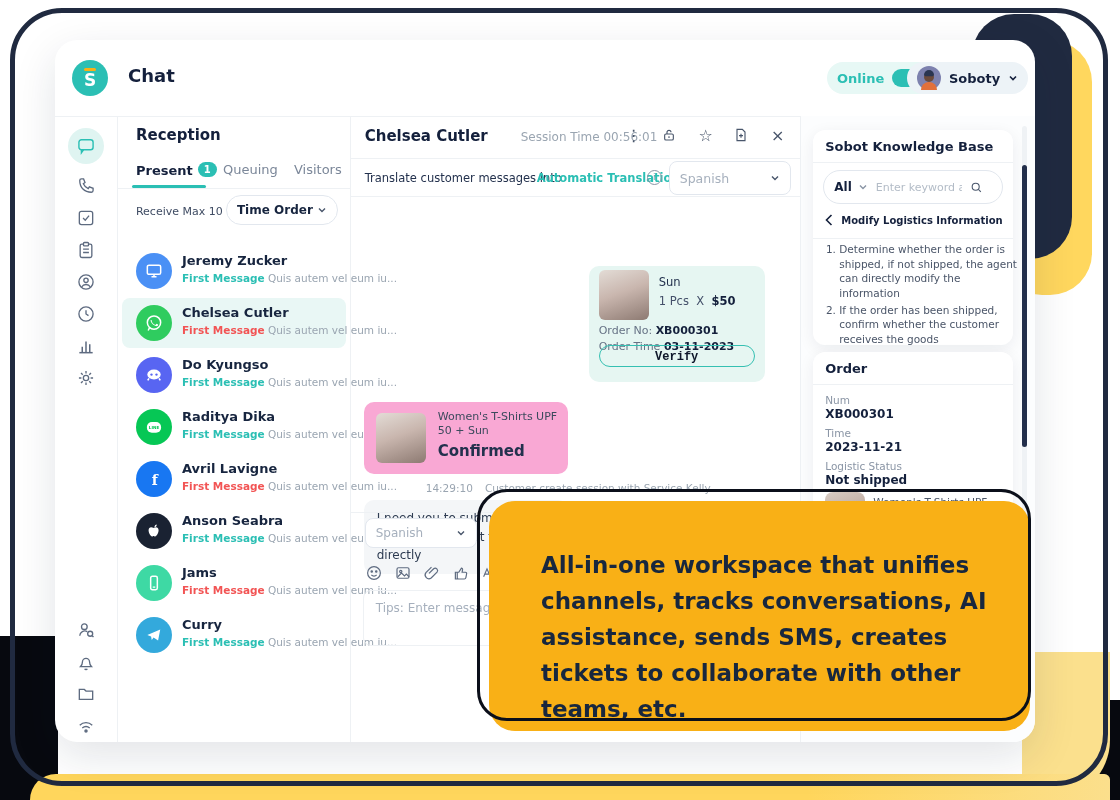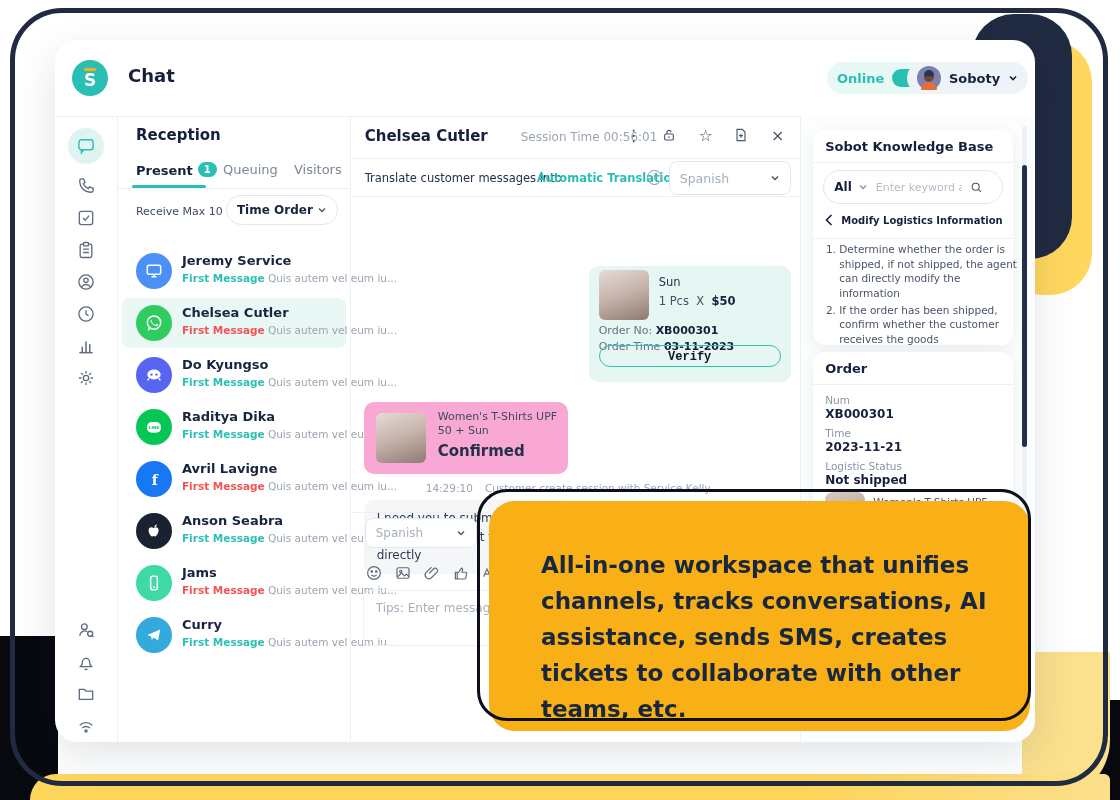--- a/index.html
+++ b/index.html
@@ -72,21 +72,21 @@
   .hd-icons .hic{width:17px;height:17px;font-size:16px;line-height:17px;text-align:center;}
   .hd-icons svg{width:16px;height:16px;display:block;}
   .tr-bar{position:absolute;left:0;top:42px;right:0;height:38px;border-bottom:1px solid #EEF1F4;font-size:11.5px;}
   .tr-txt{position:absolute;left:14px;top:13px;color:#23314D;}
   .tr-mode{position:absolute;left:186px;top:13px;color:#2BBFB4;font-weight:600;}
   .info-ic{position:absolute;left:296px;top:12px;width:13px;height:13px;border:1px solid #8A95A5;border-radius:50%;
            color:#8A95A5;font-size:9px;text-align:center;line-height:13px;}
   .sel-lang-top{left:318px;top:45px;width:122px;height:34px;font-size:12.5px;color:#A6B0BD;border-radius:8px;}
   .msgs{position:absolute;left:0;top:80px;right:0;bottom:0;}
   .pimg{border-radius:6px;background:linear-gradient(160deg,#E3DCD6 0%,#C9B6AE 45%,#8D7A72 100%);}
-  .mint-card{position:absolute;left:238px;top:70px;width:202px;height:116px;background:#E6F6F2;border-radius:10px;}
+  .mint-card{position:absolute;left:238px;top:70px;width:176px;height:116px;background:#E6F6F2;border-radius:10px;}
   .mint-card .pimg{position:absolute;left:10px;top:4px;width:50px;height:50px;}
   .mc-sun{position:absolute;left:70px;top:9px;font-size:11.5px;color:#23314D;}
   .mc-qty{position:absolute;left:70px;top:28px;font-size:11.5px;color:#44506A;}
   .mc-qty b{color:#14203C;}
   .mc-line{position:absolute;left:10px;font-size:11px;color:#667285;}
   .mc-line b{color:#14203C;}
   .verify{position:absolute;left:10px;right:10px;top:79px;height:22px;border:1.5px solid #35C0B2;border-radius:13px;
           color:#0f172a;font-size:12px;font-weight:bold;text-align:center;line-height:22px;background:transparent;box-sizing:border-box;font-family:Liberation Mono, monospace;}
   .gray-card{position:absolute;left:13px;top:206px;width:204px;height:72px;background:#f9a8d4;border-radius:10px;}
   .gray-card .pimg{position:absolute;left:12px;top:11px;width:50px;height:50px;}
@@ -273,21 +273,21 @@
 
       <div class="clist">
 
         <div class="crow" style="top:8px;">
           <div class="av ch-web">
             <svg viewBox="0 0 24 24">
                 <rect x="4" y="5" width="16" height="11" rx="2" fill="none" stroke="#fff" stroke-width="1.8"></rect>
                 <path d="M9 19h6M12 16v3" stroke="#fff" stroke-width="1.8"></path>
               </svg>
           </div>
-          <div class="cname">Jeremy Service</div>
+          <div class="cname">Jeremy Zucker</div>
           <div class="csub"><span class="fm-teal">First Message</span> <span class="preview">Quis autem vel eum iu...</span></div>
         </div>
 
         <div class="crow selected" style="top:60px;">
           <div class="av ch-wa">
             <svg viewBox="0 0 24 24">
                 <circle cx="12" cy="11.5" r="8" fill="none" stroke="#fff" stroke-width="1.8"></circle>
                 <path d="M5 21l2-4" stroke="#fff" stroke-width="1.8"></path>
                 <path d="M9.2 8.5c-.4 2.2 1.8 5.2 4.6 6l1.2-1.6 2 1-.6 1.8c-3.8.6-8.3-3.4-8.6-7l1.4-.2z" fill="#fff"></path>
               </svg>

